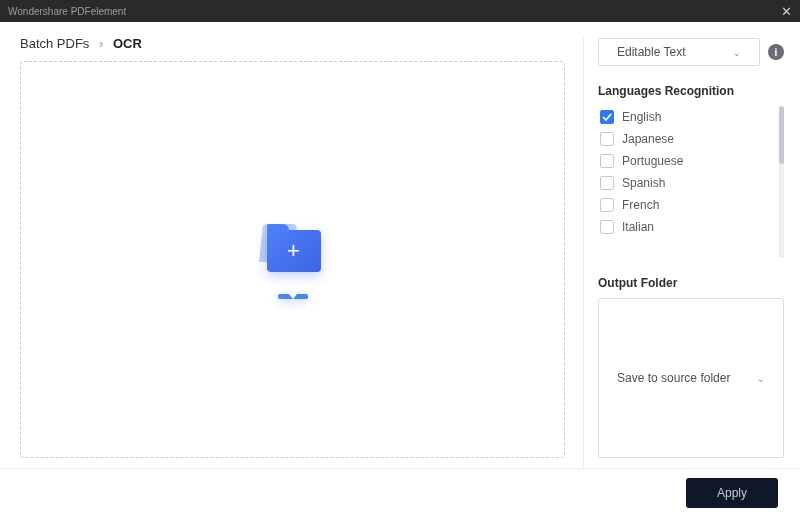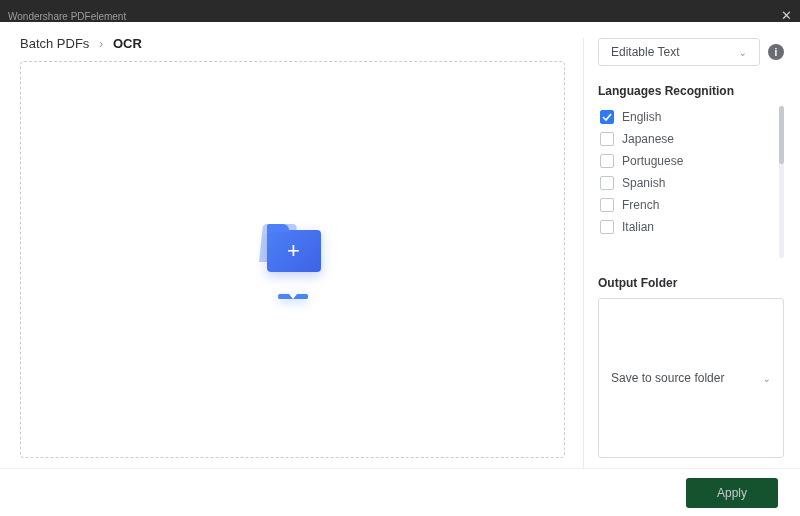--- a/index.html
+++ b/index.html
@@ -1,17 +1,17 @@
 <!DOCTYPE html>
 <html><head>
 <meta charset="utf-8">
 <style>
   * { box-sizing: border-box; margin: 0; padding: 0; }
   html, body { width: 800px; height: 516px; font-family: -apple-system, "Segoe UI", Arial, sans-serif; background: #fff; overflow: hidden; }
-  .titlebar { height: 22px; background: #2a2a2a; display: flex; align-items: flex-end; justify-content: space-between; padding: 0 8px; }
+  .titlebar { height: 22px; background: #2a2a2a; display: flex; align-items: center; justify-content: space-between; padding: 0 8px; }
   .titlebar-title { color: #9d9d9d; font-size: 10px; }
   .close-x { color: #cfcfcf; font-size: 13px; line-height: 1; cursor: pointer; }
   .content { display: flex; height: 446px; }
   .left { flex: 1; padding: 14px 18px 10px 20px; display: flex; flex-direction: column; }
   .breadcrumb { font-size: 13px; color: #333; margin-bottom: 10px; }
   .breadcrumb .sep { color: #9aa0a6; margin: 0 6px; }
   .breadcrumb .current { font-weight: 700; color: #222; }
   .dropzone { flex: 1; border: 1px dashed #c6ccd6; border-radius: 4px; display: flex; flex-direction: column; align-items: center; justify-content: center; }
   .folder-icon { width: 64px; height: 52px; position: relative; margin-bottom: 22px; }
   .folder-back { position: absolute; left: 0; top: 4px; width: 34px; height: 38px; background: #b9cffb; border-radius: 4px 4px 0 0; transform: skewX(-6deg); }
@@ -20,33 +20,33 @@
   .plus { color:#fff; font-size:22px; font-weight:300; line-height:1; }
   .drop-text { font-size: 12px; color: #5f6670; margin-bottom: 24px; }
   .add-files-wrap { display: flex; background:#3c7bf0; border-radius:3px; overflow:hidden; box-shadow: 0 3px 10px rgba(60,123,240,.35); }
   .add-files-btn { background:#3c7bf0; color:#fff; border:none; font-size:12px; font-weight:600; padding: 9px 20px; cursor:pointer; }
   .add-files-caret { width:30px; background:#4a86f3; display:flex; align-items:center; justify-content:center; cursor:pointer; border-left:1px solid rgba(255,255,255,.15); }
   .caret-down { width:0; height:0; border-left:4px solid transparent; border-right:4px solid transparent; border-top:5px solid #fff; }
   .divider { width:1px; background:#e8eaed; margin: 16px 0 0 0; }
   .right { width: 216px; padding: 16px 16px 10px 14px; display:flex; flex-direction:column; }
   .section-label { font-size: 12px; font-weight:700; color:#2d2f33; margin-bottom:8px; }
   .row { display:flex; align-items:center; gap:8px; margin-bottom:18px; }
-  .select { flex:1; height:28px; border:1px solid #d9dde3; border-radius:3px; background:#fff; display:flex; align-items:center; justify-content:space-between; padding:0 12px; font-size:12px; color:#4b5059; cursor:pointer; }
+  .select { flex:1; height:28px; border:1px solid #d9dde3; border-radius:3px; background:#fff; display:flex; align-items:center; justify-content:space-between; padding:0 18px; font-size:12px; color:#4b5059; cursor:pointer; }
   .select .sel-caret { color:#8f97a3; font-size:10px; }
   .info-dot { width:16px; height:16px; border-radius:50%; background:#6a6e74; color:#fff; font-size:10px; font-weight:700; display:flex; align-items:center; justify-content:center; }
   .lang-box { border:0; height:152px; overflow:hidden; position:relative; margin-bottom:18px; }
   .lang-item { display:flex; align-items:center; gap:8px; padding:4px 2px; font-size:12px; color:#555a62; }
   .cbx { width:14px; height:14px; border:1px solid #c3c8d0; border-radius:2px; background:#fff; display:flex; align-items:center; justify-content:center; cursor:pointer; flex-shrink:0; }
   .cbx.checked { background:#2f79f2; border-color:#2f79f2; }
   .cbx.checked svg { display:block; }
   .cbx svg { display:none; width:10px; height:10px; }
   .lang-scroll { position:absolute; right:0; top:0; bottom:0; width:5px; background:#eceef1; border-radius:3px; }
   .lang-thumb { position:absolute; right:0; top:0; width:5px; height:58px; background:#c5c9d0; border-radius:3px; }
   .footer { height:48px; border-top:1px solid #edeff2; display:flex; align-items:center; justify-content:flex-end; padding:0 22px; }
-  .apply-btn { min-width:92px; height:30px; border:none; border-radius:3px; background:#14532d; color:#c6c9ce; font-size:12px; cursor:default; }
+  .apply-btn { min-width:92px; height:30px; border:none; border-radius:3px; background:#0f172a; color:#c6c9ce; font-size:12px; cursor:default; }
 </style>
 </head>
 <body>
 
 <div class="titlebar">
   <span class="titlebar-title">Wondershare PDFelement</span>
   <span class="close-x">✕</span>
 </div>
 
 <div class="content">

